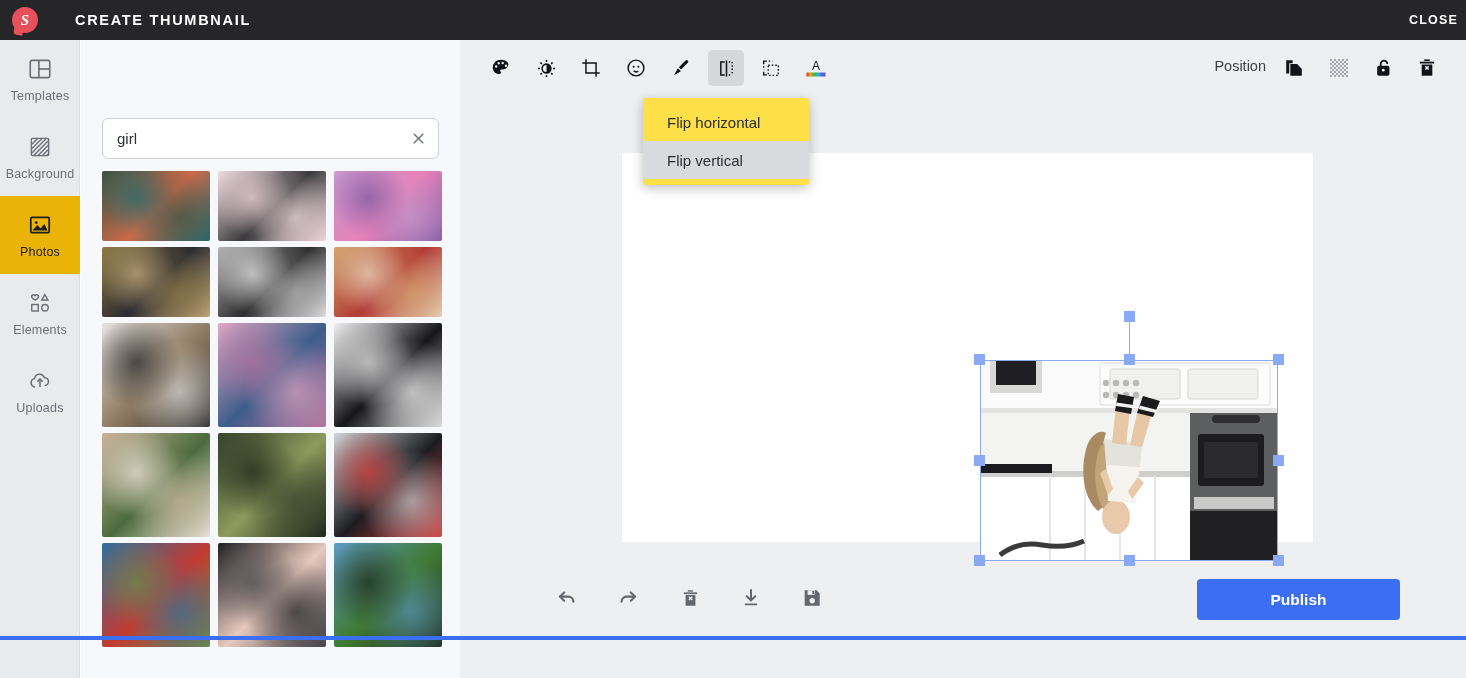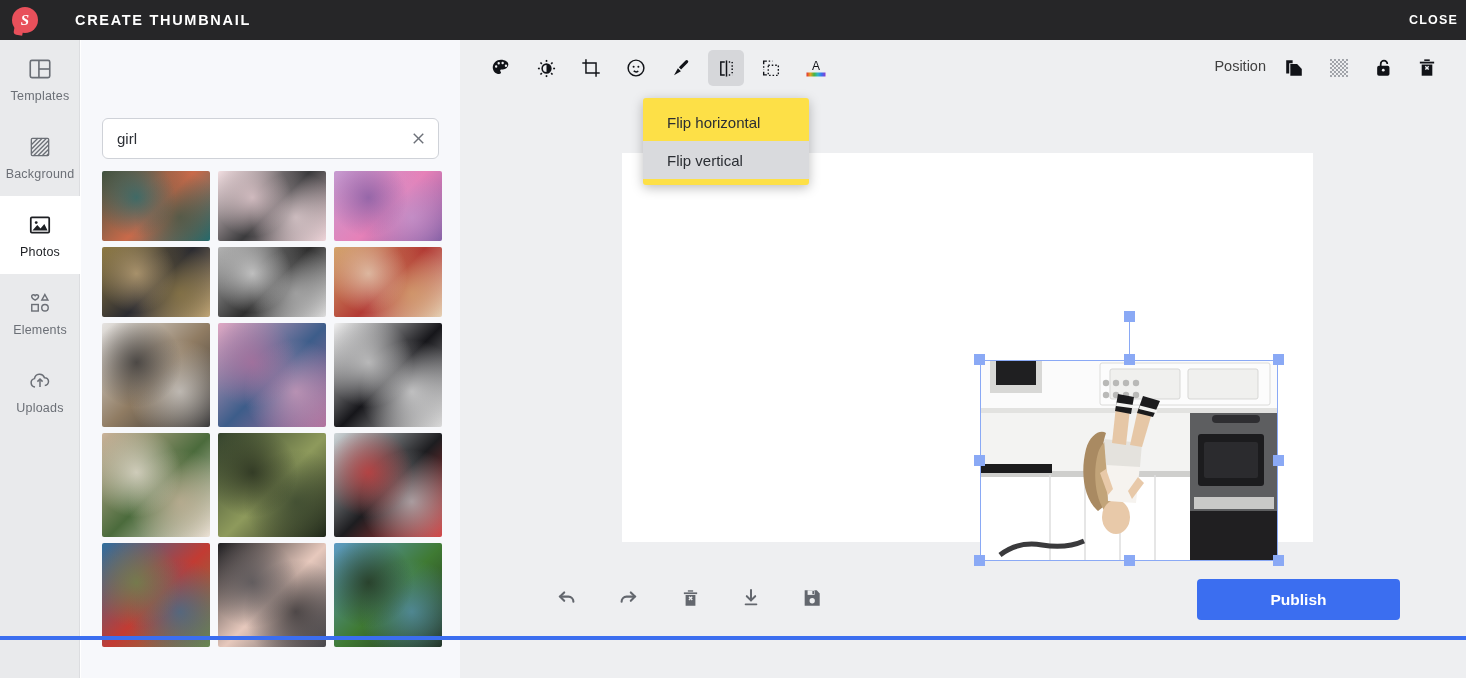--- a/index.html
+++ b/index.html
@@ -47,21 +47,21 @@
   
   .rail {
     position: absolute; left: 0; top: 40px; width: 80px; height: 638px;
     background: #e9eaec; border-right: 1px solid #dcdde0;
   }
   .rail-item {
     width: 80px; height: 78px; display: flex; flex-direction: column;
     align-items: center; justify-content: center; gap: 7px; cursor: pointer;
     color: #6b6f76;
   }
-  .rail-item.active { background: #ffffff; color: #1d1f23; }
+  .rail-item.active { background: #eab308; color: #1d1f23; }
   .rail-item .rl {
     font-size: 12.5px; letter-spacing: .2px; white-space: nowrap;
   }
   .rail-item svg { display: block; }
 
   
   .panel {
     position: absolute; left: 81px; top: 40px; width: 379px; height: 638px;
     background: #f7f8fb; overflow: hidden;
   }

